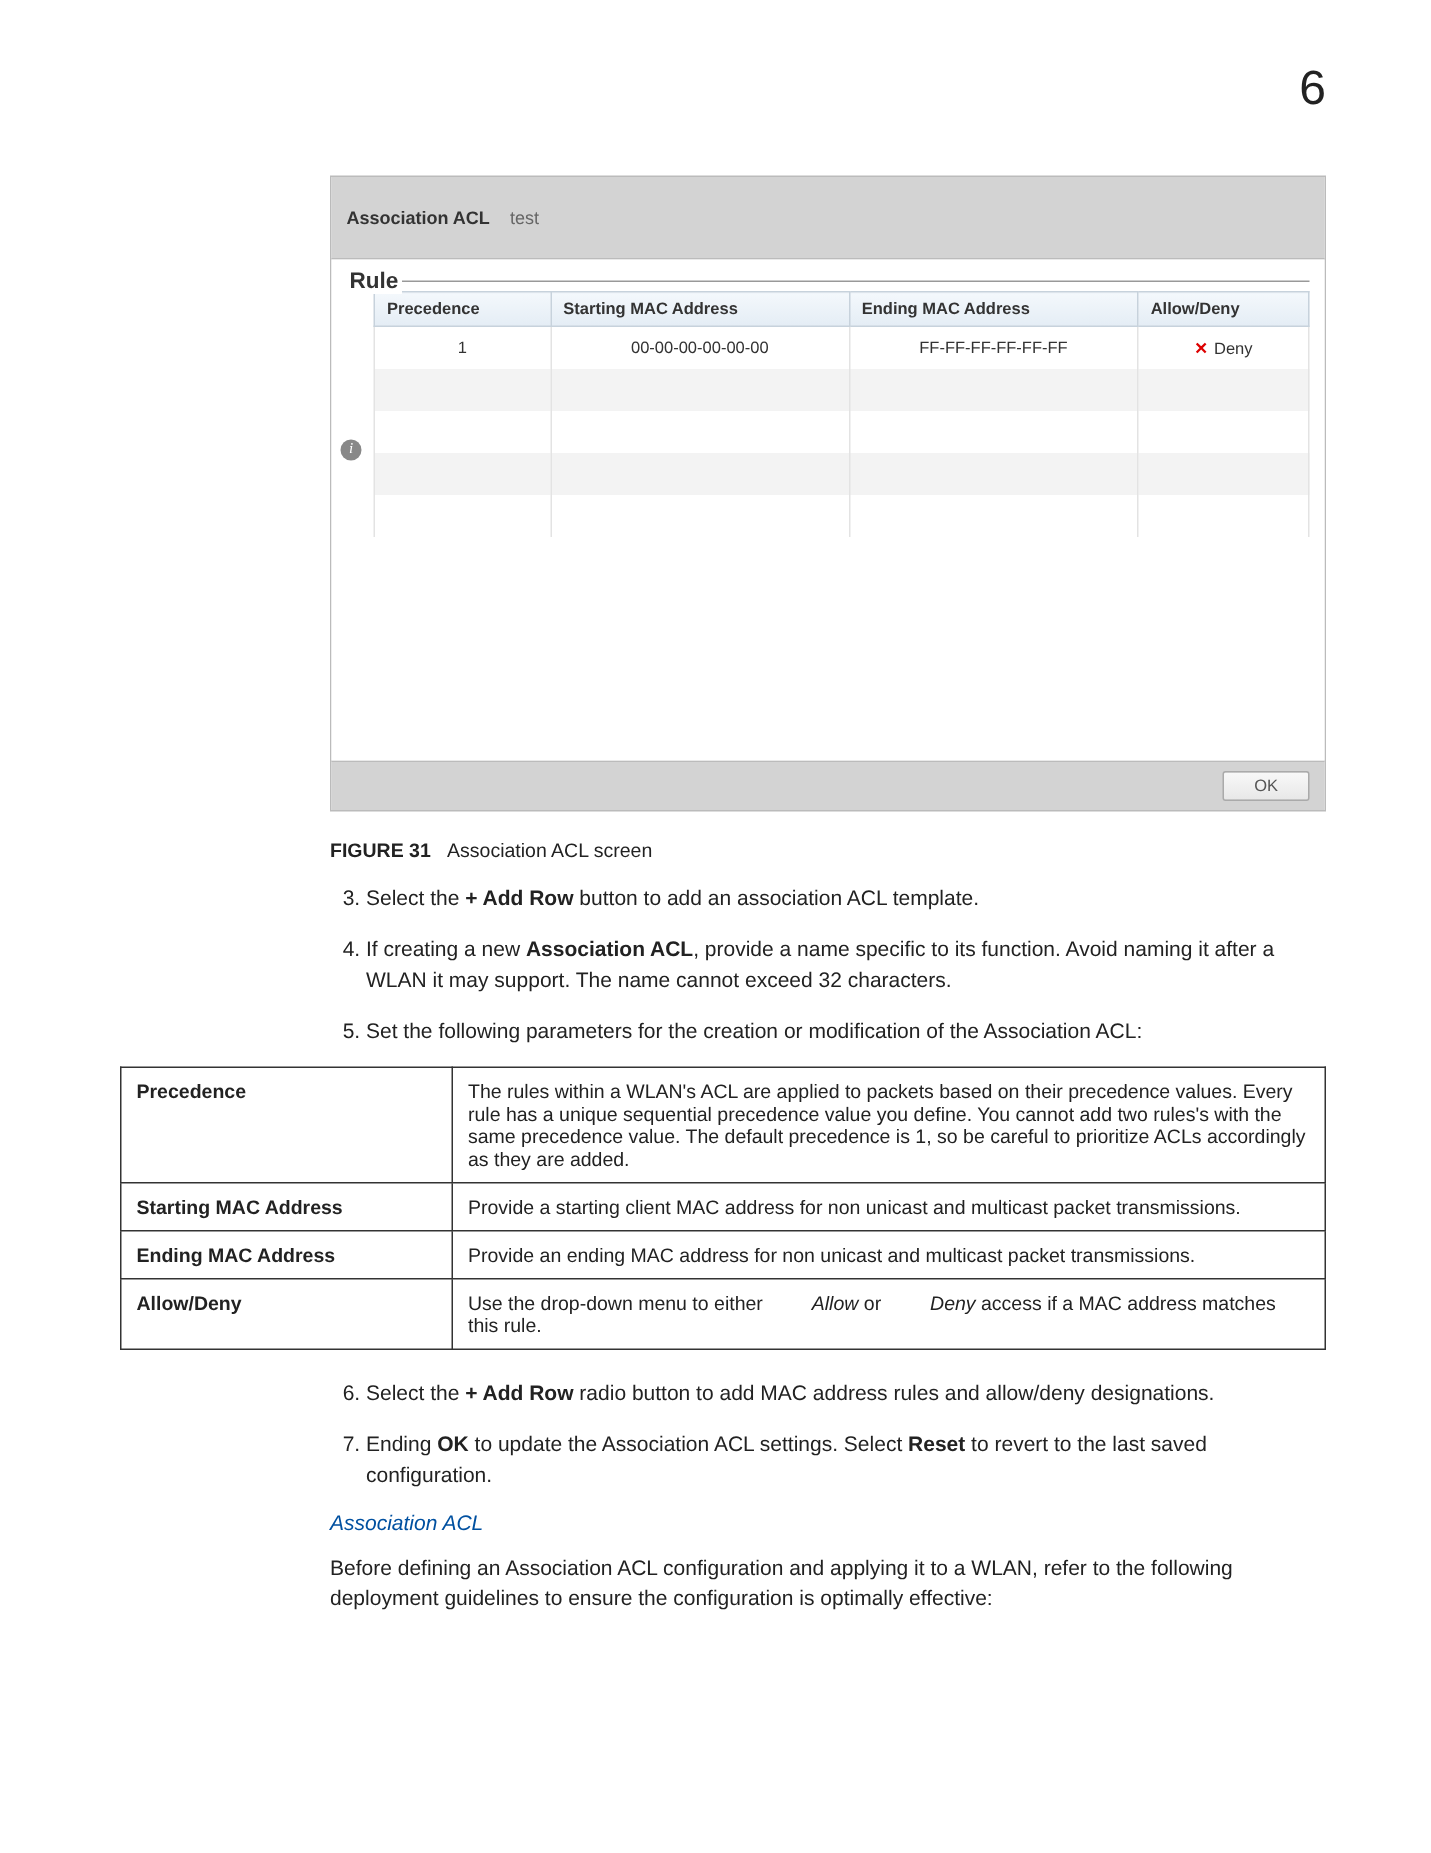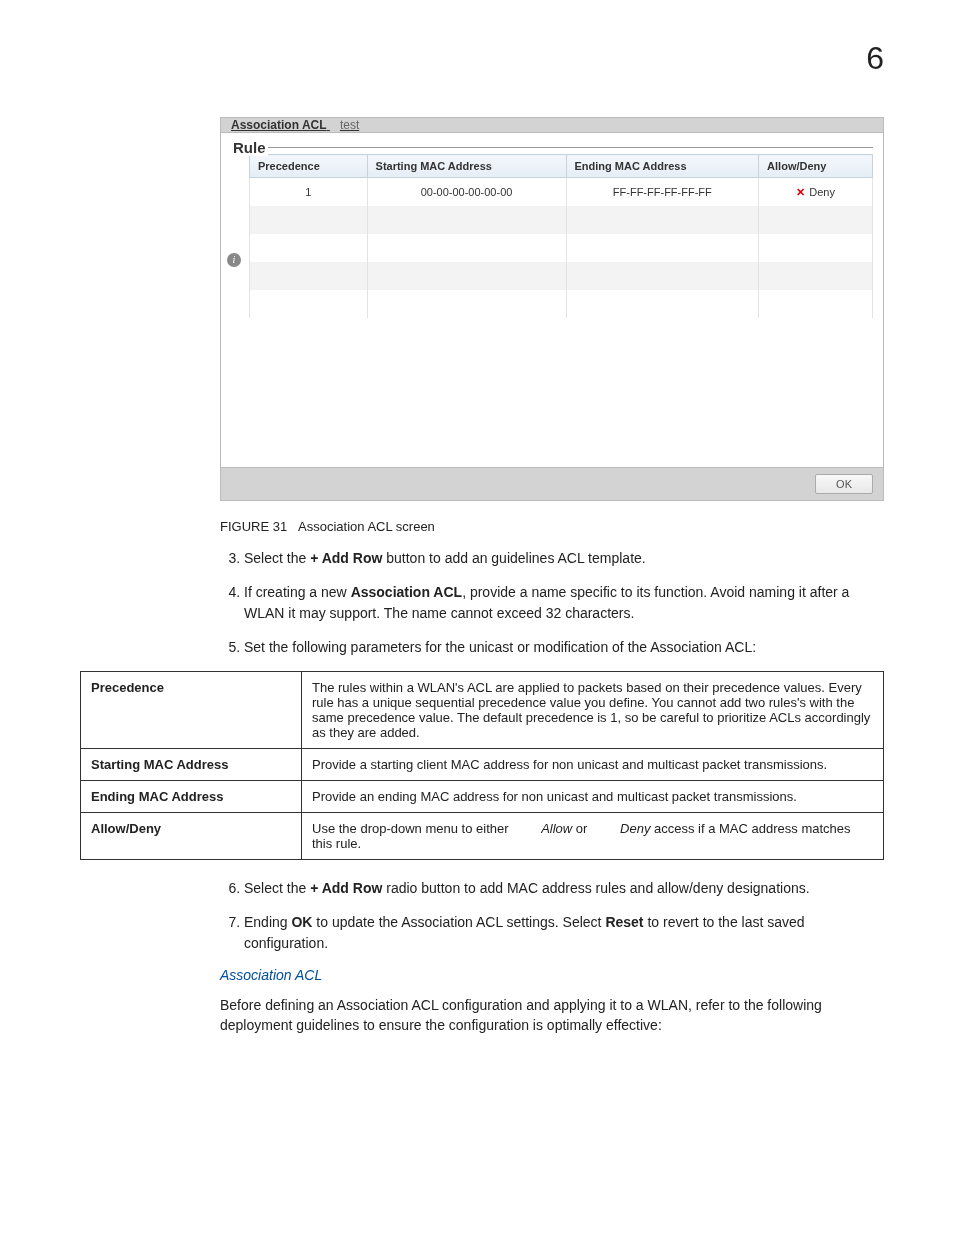--- a/index.html
+++ b/index.html
@@ -24,25 +24,24 @@
   }
 
   
   .acl-panel {
     margin-left: 140px;
     border: 1px solid #bbb;
     background: #fff;
   }
   .acl-titlebar {
     background: #d3d3d3;
-    padding: 0 10px;
+    padding: 20px 10px;
     font-size: 12px;
     color: #333;
     border-bottom: 1px solid #bbb;
-    text-decoration: underline;
   }
   .acl-titlebar .bold { font-weight: bold; color:#333; }
   .acl-titlebar .name { color:#666; margin-left:10px; }
   .acl-body {
     background: #fff;
     padding: 14px 0 0 0;
     position: relative;
     min-height: 320px;
   }
   .rule-fieldset {
@@ -128,21 +127,21 @@
     padding: 3px 20px;
     font-size: 11px;
     color: #555;
   }
 
   
   .figure-caption {
     margin: 18px 0 14px 140px;
     font-size: 13px;
   }
-  .figure-caption .figlabel { font-weight: normal; }
+  .figure-caption .figlabel { font-weight: bold; }
   ol.steps {
     margin: 0 0 0 140px;
     padding: 0 4px 0 24px;
     font-size: 14px;
     line-height: 1.45;
     list-style: decimal;
   }
   ol.steps li { margin-bottom: 14px; }
   ol.steps li .b { font-weight: bold; }
 
@@ -249,26 +248,26 @@
       <button class="ok-btn">OK</button>
     </div>
   </div>
 
   <div class="figure-caption">
     <span class="figlabel">FIGURE 31</span>&nbsp;&nbsp;&nbsp;<span>Association ACL screen</span>
   </div>
 
   <ol class="steps" start="3">
     <li>
-      <span>Select the </span><span class="b">+ Add Row</span><span> button to add an guidelines ACL template.</span>
+      <span>Select the </span><span class="b">+ Add Row</span><span> button to add an association ACL template.</span>
     </li>
     <li>
       <span>If creating a new </span><span class="b">Association ACL</span><span>, provide a name specific to its function. Avoid naming it after a WLAN it may support. The name cannot exceed 32 characters.</span>
     </li>
-    <li>Set the following parameters for the unicast or modification of the Association ACL:</li>
+    <li>Set the following parameters for the creation or modification of the Association ACL:</li>
   </ol>
 
   <table class="param-table">
     <tbody>
         <tr>
       <td class="key">Precedence</td>
       <td>The rules within a WLAN's ACL are applied to packets based on their precedence values. Every rule has a unique sequential precedence value you define. You cannot add two rules's with the same precedence value. The default precedence is 1, so be careful to prioritize ACLs accordingly as they are added.</td>
     </tr>
     <tr>
       <td class="key">Starting MAC Address</td>

